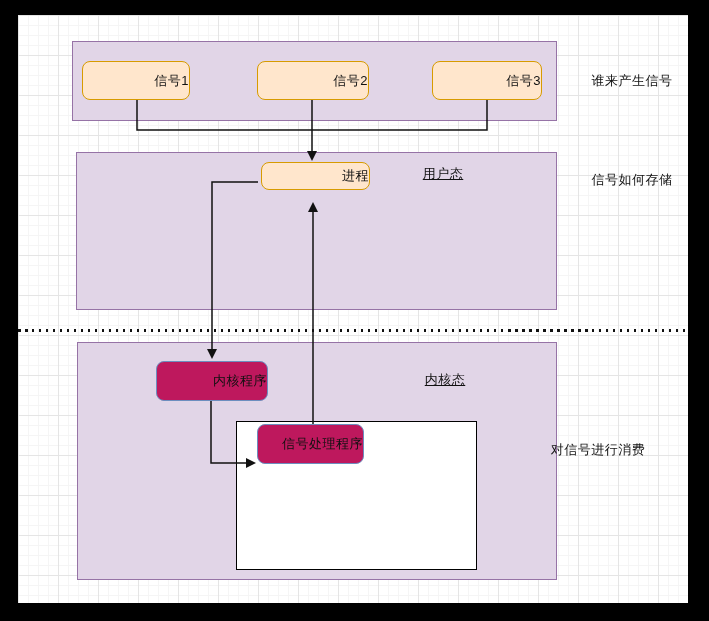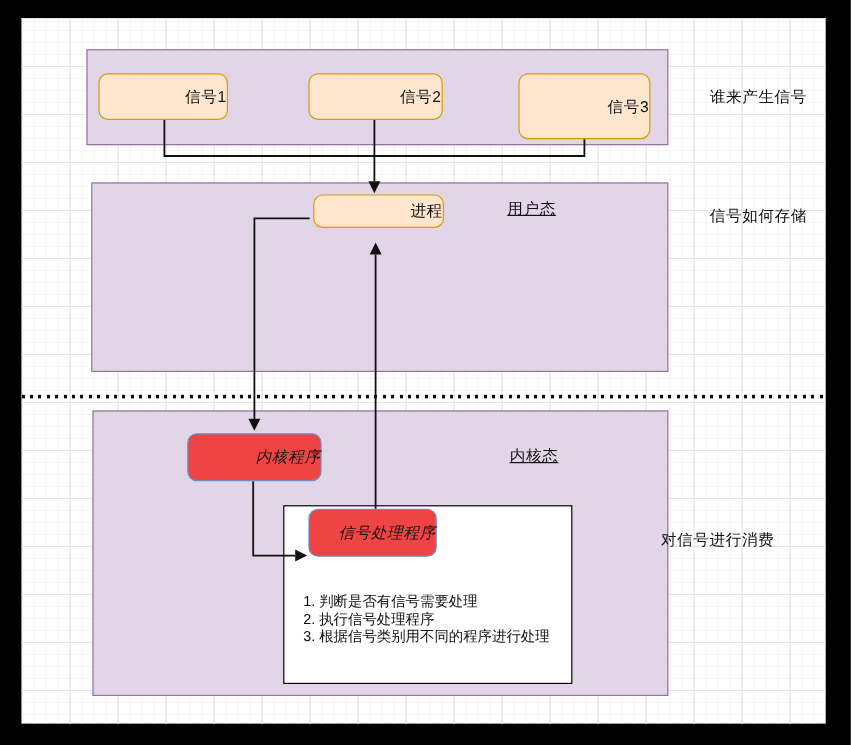--- a/index.html
+++ b/index.html
@@ -36,37 +36,37 @@
     position: absolute;
     display: flex;
     align-items: center;
     justify-content: flex-end;
     border-radius: 8px;
     font-size: 13px;
     letter-spacing: 0.5px;
     white-space: nowrap;
   }
   .node.orange { background: #ffe6cc; border: 1.5px solid #d79b00; }
-  .node.blue   { background: #ef4444; border: 1.5px solid #6c8ebf; font-style: italic; }
+  .node.blue   { background: #be185d; border: 1.5px solid #6c8ebf; }
 
   .lbl {
     position: absolute;
     font-size: 13px;
     letter-spacing: 0.5px;
     text-align: center;
     white-space: nowrap;
   }
 
   #region-produce { left: 72px;  top: 41px;  width: 485px; height: 80px;  }
   #region-user    { left: 76px;  top: 152px; width: 481px; height: 158px; }
   #region-kernel  { left: 77px;  top: 342px; width: 480px; height: 238px; }
 
   #node-signal1 { left: 82px;  top: 61px;  width: 108px; height: 39px; }
   #node-signal2 { left: 257px; top: 61px;  width: 112px; height: 39px; }
-  #node-signal3 { left: 432px; top: 61px;  width: 110px; height: 55px; }
+  #node-signal3 { left: 432px; top: 61px;  width: 110px; height: 39px; }
   #node-process { left: 261px; top: 162px; width: 109px; height: 28px; }
   #node-kernel-program { left: 156px; top: 361px; width: 112px; height: 40px; }
   #node-signal-handler { left: 257px; top: 424px; width: 107px; height: 40px; }
 
   #lbl-user-mode   { left: 398px; top: 165px; width: 90px; text-decoration: underline; }
   #lbl-kernel-mode { left: 400px; top: 371px; width: 90px; text-decoration: underline; }
 
   #side-produce { left: 570px; top: 72px;  width: 124px; }
   #side-store   { left: 570px; top: 171px; width: 124px; }
   #side-consume { left: 528px; top: 441px; width: 140px; }
@@ -141,27 +141,20 @@
   </div>
 
   <div class="node blue" id="node-kernel-program">
     <span>内核程序</span>
   </div>
 
   <div class="node blue" id="node-signal-handler">
     <span>信号处理程序</span>
   </div>
 
-  <div id="handler-steps">
-    <ol>
-      <li>判断是否有信号需要处理</li>
-      <li>执行信号处理程序</li>
-      <li>根据信号类别用不同的程序进行处理</li>
-    </ol>
-  </div>
 
   <div class="lbl" id="lbl-user-mode">用户态</div>
   <div class="lbl" id="lbl-kernel-mode">内核态</div>
 
   <div class="lbl" id="side-store">信号如何存储</div>
   <div class="lbl" id="side-produce">谁来产生信号</div>
   <div class="lbl" id="side-consume">对信号进行消费</div>
 
   <div id="divider"></div>
 

